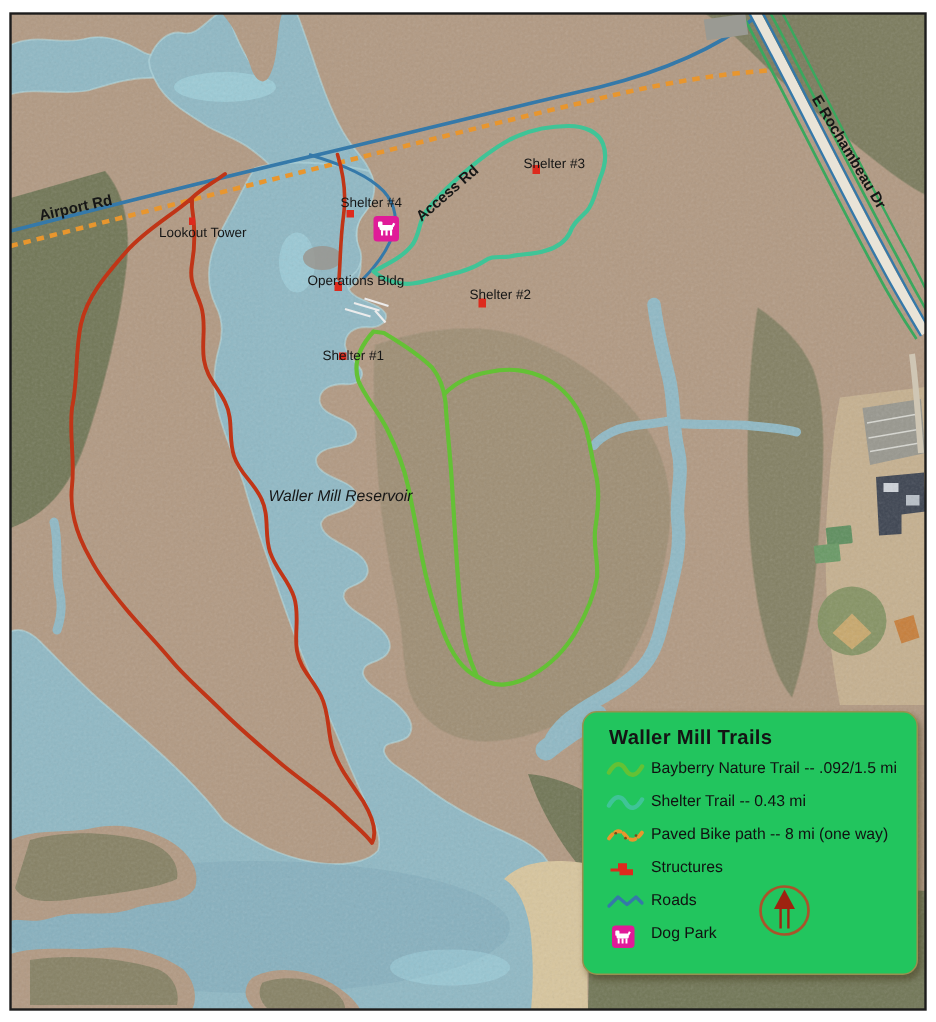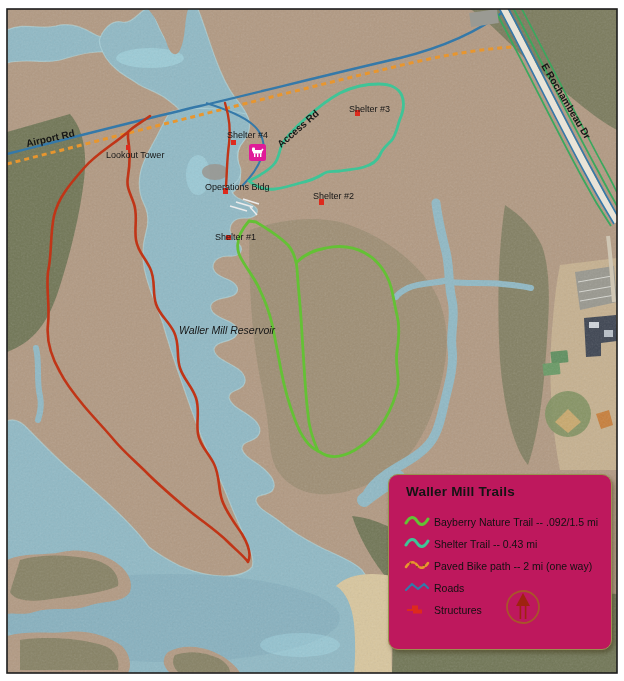--- a/index.html
+++ b/index.html
@@ -3,25 +3,25 @@
 <meta charset="utf-8">
 <style>
   html,body{margin:0;padding:0;background:#ffffff;}
   .stage{position:relative;width:624px;height:681px;background:#ffffff;overflow:hidden;
          font-family:"Liberation Sans",sans-serif;}
   .map-svg{position:absolute;left:0;top:0;}
   .lbl{font-family:"Liberation Sans",sans-serif;font-size:9px;fill:#161616;}
   .lbl-bold{font-size:10px;font-weight:bold;}
   .lbl-italic{font-size:10.5px;font-style:italic;}
   .legend{position:absolute;left:388px;top:474px;width:224px;height:176px;
-          background:#be185d;border:1px solid #99914f;border-radius:10px;
+          background:#22c55e;border:1px solid #99914f;border-radius:10px;
           box-shadow:2px 3px 4px rgba(60,50,20,.45);box-sizing:border-box;
           padding:9px 8px 22px 15px;}
   .legend-title{font-size:13.5px;font-weight:bold;color:#141414;margin:0 0 7px 2px;letter-spacing:.2px;}
-  .legend-row{display:flex;align-items:flex-end;height:22px;}
+  .legend-row{display:flex;align-items:flex-start;height:22px;}
   .legend-icon{width:30px;flex:0 0 30px;display:flex;align-items:center;}
   .legend-label{font-size:10.5px;color:#111;white-space:nowrap;}
   .north{position:absolute;left:112px;top:110px;width:44px;height:44px;}
 </style>
 </head>
 <body>
 
 <div class="stage">
 
 <svg class="map-svg" width="624" height="681" viewBox="0 0 624 681">
@@ -192,41 +192,57 @@
 
   <div class="legend-row">
     <span class="legend-icon">
       <svg width="26" height="14" viewBox="0 0 26 14">
         <path d="M2,9 C6,3 10,3 13,7 C16,11 20,11 24,5" fill="none" stroke-width="2.6" stroke-dasharray="3.5 2.5" stroke-linecap="round" stroke="#e8962e"></path>
         <circle cx="6.5" cy="5.5" r="0.9" fill="#7a4a18"></circle>
             <circle cx="13" cy="8.8" r="0.9" fill="#7a4a18"></circle>
             <circle cx="20" cy="7" r="0.9" fill="#7a4a18"></circle>
       </svg>
     </span>
-    <span class="legend-label">Paved Bike path -- 2 mi (one way)</span>
+    <span class="legend-label">Paved Bike path -- 8 mi (one way)</span>
+  </div>
+
+  <div class="legend-row">
+    <span class="legend-icon">
+      <svg width="26" height="14" viewBox="0 0 26 14">
+            <path d="M3,7 L8,7 L8,3.5 L14,3.5 L14,7.5 L18,7.5 L18,11.5 L9,11.5 L9,9 L3,9 Z" fill="#dd2a1d"></path>
+          </svg>
+    </span>
+    <span class="legend-label">Structures</span>
   </div>
 
   <div class="legend-row">
     <span class="legend-icon">
       <svg width="26" height="14" viewBox="0 0 26 14">
             <path d="M2,10 L8,4 L14,9 L20,4 L24,8" fill="none" stroke-width="2.2" stroke-linejoin="round" stroke-linecap="round" stroke="#3579a9"></path>
           </svg>
     </span>
     <span class="legend-label">Roads</span>
   </div>
 
   <div class="legend-row">
     <span class="legend-icon">
-      <svg width="26" height="14" viewBox="0 0 26 14">
-            <path d="M3,7 L8,7 L8,3.5 L14,3.5 L14,7.5 L18,7.5 L18,11.5 L9,11.5 L9,9 L3,9 Z" fill="#dd2a1d"></path>
-          </svg>
-    </span>
-    <span class="legend-label">Structures</span>
-  </div>
-
+      <svg width="26" height="17" viewBox="0 0 26 17">
+        <rect x="4" y="1" width="15" height="15" rx="2.5" fill="#e01b98"></rect>
+        <g fill="#ffffff">
+          <rect x="7" y="6.3" width="8.2" height="3.4" rx="1.1"></rect>
+          <rect x="6.2" y="4.3" width="2.8" height="3.6" rx="0.8"></rect>
+          <rect x="7.8" y="9.6" width="1.3" height="3.4"></rect>
+          <rect x="10.4" y="9.6" width="1.3" height="3.4"></rect>
+          <rect x="13" y="9.6" width="1.3" height="3.4"></rect>
+          <rect x="14.8" y="5.1" width="1.4" height="2.4" transform="rotate(28 15.5 6)"></rect>
+        </g>
+      </svg>
+    </span>
+    <span class="legend-label">Dog Park</span>
+  </div>
 
   <svg class="north" viewBox="0 0 44 44">
     <circle cx="22" cy="22" r="16" fill="none" stroke="#a9542b" stroke-width="1.8"></circle>
     <path d="M22,8 L29,21 L15,21 Z" fill="#9e2310"></path>
     <path d="M19.4,21 L19.4,34 M24.6,21 L24.6,34" stroke="#9e2310" stroke-width="1.6" fill="none"></path>
   </svg>
 </div>
 
 </div>
 

